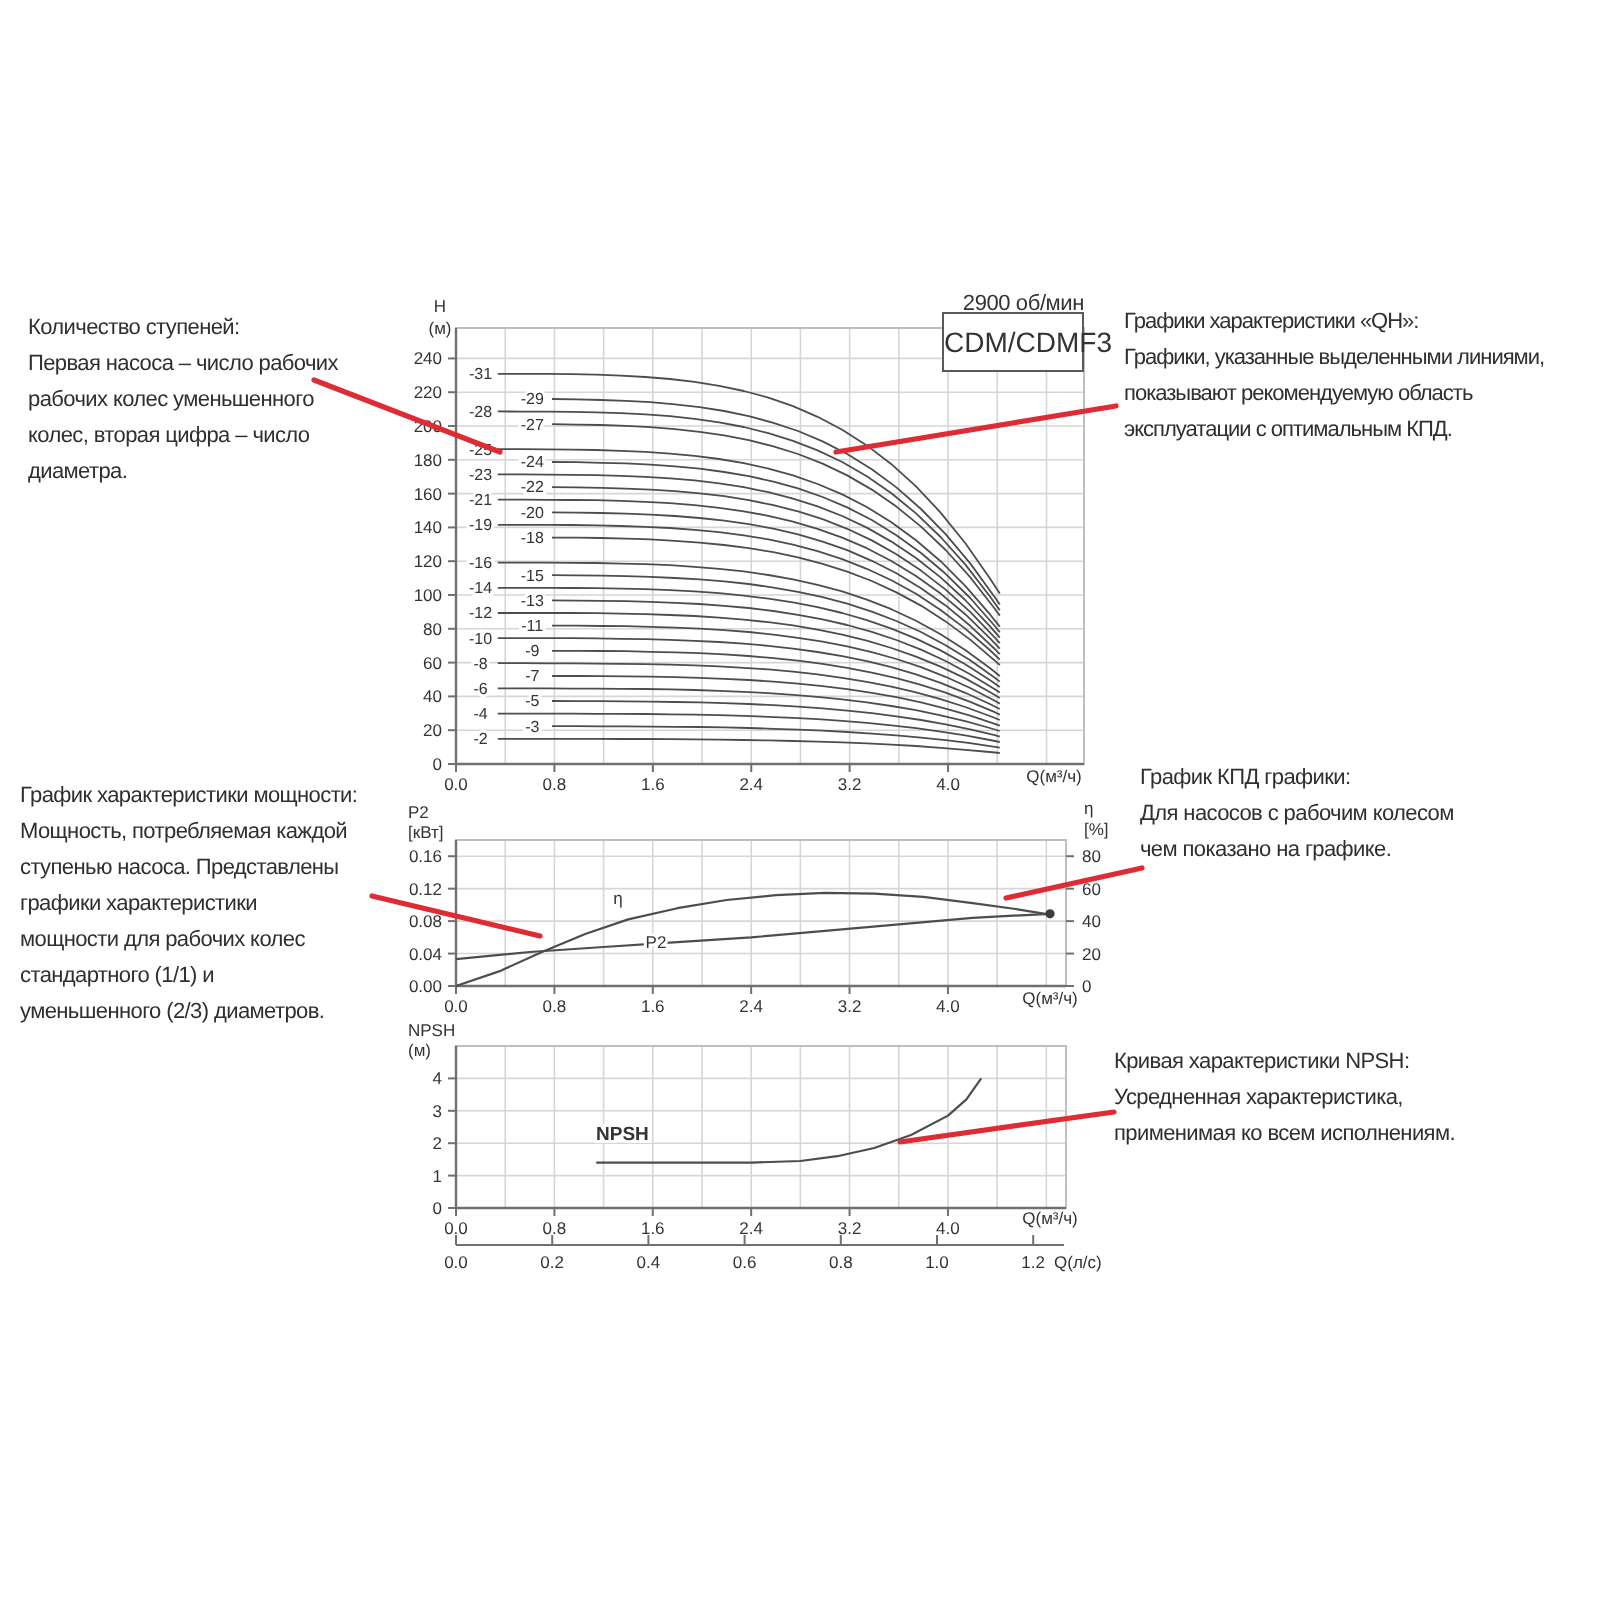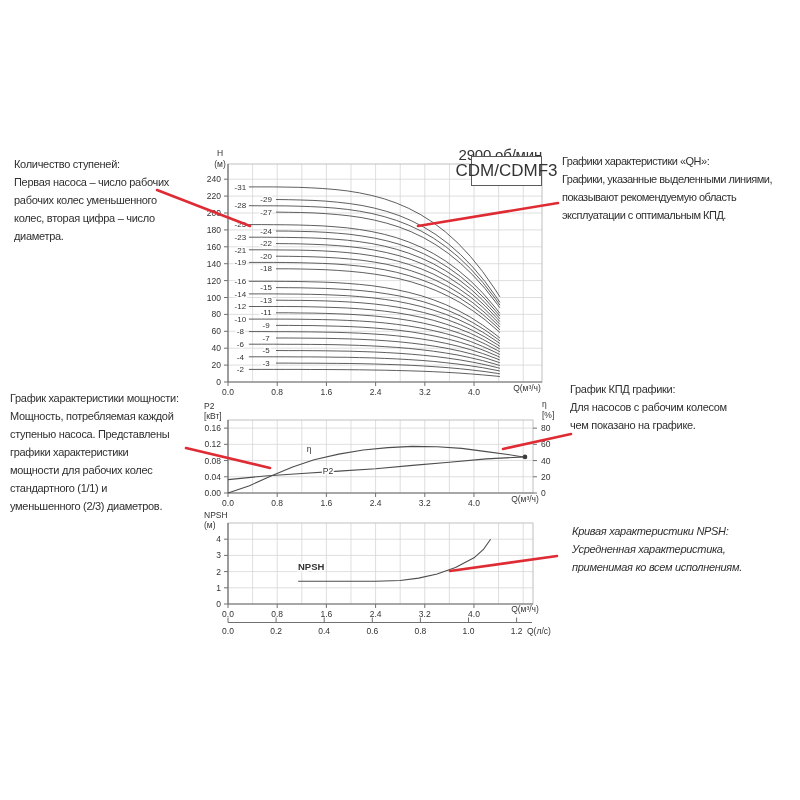--- a/index.html
+++ b/index.html
@@ -7,26 +7,26 @@
         font-family:"Liberation Sans",sans-serif;}
   #charts{position:absolute;left:0;top:0;z-index:1;}
   #charts text{font-family:"Liberation Sans",sans-serif;fill:#333;}
   .annot{position:absolute;z-index:2;font-size:11px;line-height:18px;color:#2f2f2f;
          letter-spacing:-0.3px;}
   .annot .ln{white-space:nowrap;}
   .a1{left:14px;top:155px;}
   .a2{left:562px;top:152px;letter-spacing:-0.5px;}
   .a3{left:10px;top:389px;}
   .a4{left:570px;top:380px;}
-  .a5{left:572px;top:522px;font-style:italic;}
+  .a5{left:557px;top:522px;}
   .speed{position:absolute;left:430px;top:146px;width:112px;text-align:right;z-index:2;
-         font-size:15px;color:#333;letter-spacing:-0.2px;}
+         font-size:11px;color:#333;letter-spacing:-0.2px;}
   .model-box{position:absolute;left:471px;top:156px;width:69px;height:28px;z-index:3;
              background:#fff;border:1.5px solid #5a5a5a;display:flex;align-items:center;
-             justify-content:center;font-size:17px;color:#333;}
+             font-size:14px;color:#333;}
 </style>
 </head>
 <body>
 
 <div class="page">
 
   <svg id="charts" width="800" height="800" viewBox="0 0 800 800">
       <g>
         <line x1="252.60333006856024" y1="382" x2="252.60333006856024" y2="164" stroke="#d6d6d6" stroke-width="0.8"></line>
         <line x1="277.2066601371205" y1="382" x2="277.2066601371205" y2="164" stroke="#d6d6d6" stroke-width="0.8"></line>

